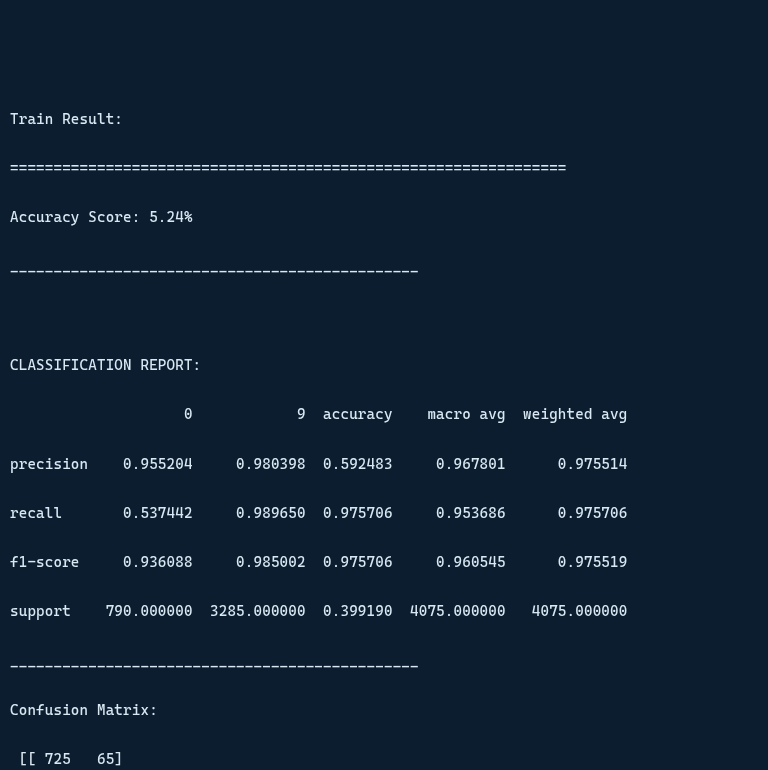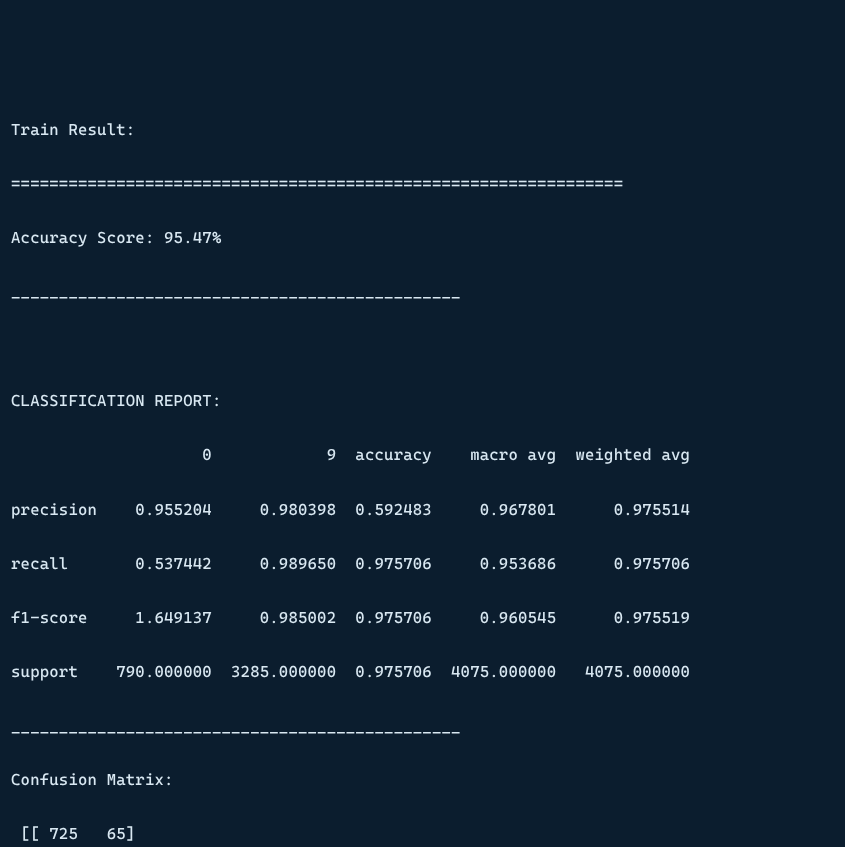--- a/index.html
+++ b/index.html
@@ -17,29 +17,29 @@
   }
   .line { display: block; }
 </style>
 </head>
 <body>
 
 
 
 <span class="line">Train Result:</span>
 <span class="line">================================================================</span>
-<span class="line">Accuracy Score: 95.47%</span>
+<span class="line">Accuracy Score: 5.24%</span>
 <span class="line">_______________________________________________</span>
 <span class="line"> </span>
 <span class="line">CLASSIFICATION REPORT:</span>
 <span class="line">                    0            9  accuracy    macro avg  weighted avg</span>
 <span class="line">precision    0.955204     0.980398  0.592483     0.967801      0.975514</span>
 <span class="line">recall       0.537442     0.989650  0.975706     0.953686      0.975706</span>
-<span class="line">f1-score     1.649137     0.985002  0.975706     0.960545      0.975519</span>
-<span class="line">support    790.000000  3285.000000  0.975706  4075.000000   4075.000000</span>
+<span class="line">f1-score     0.936088     0.985002  0.975706     0.960545      0.975519</span>
+<span class="line">support    790.000000  3285.000000  0.399190  4075.000000   4075.000000</span>
 <span class="line">_______________________________________________</span>
 <span class="line">Confusion Matrix: </span>
 <span class="line"> [[ 725   65]</span>
 
 
 
 
 
 
 

